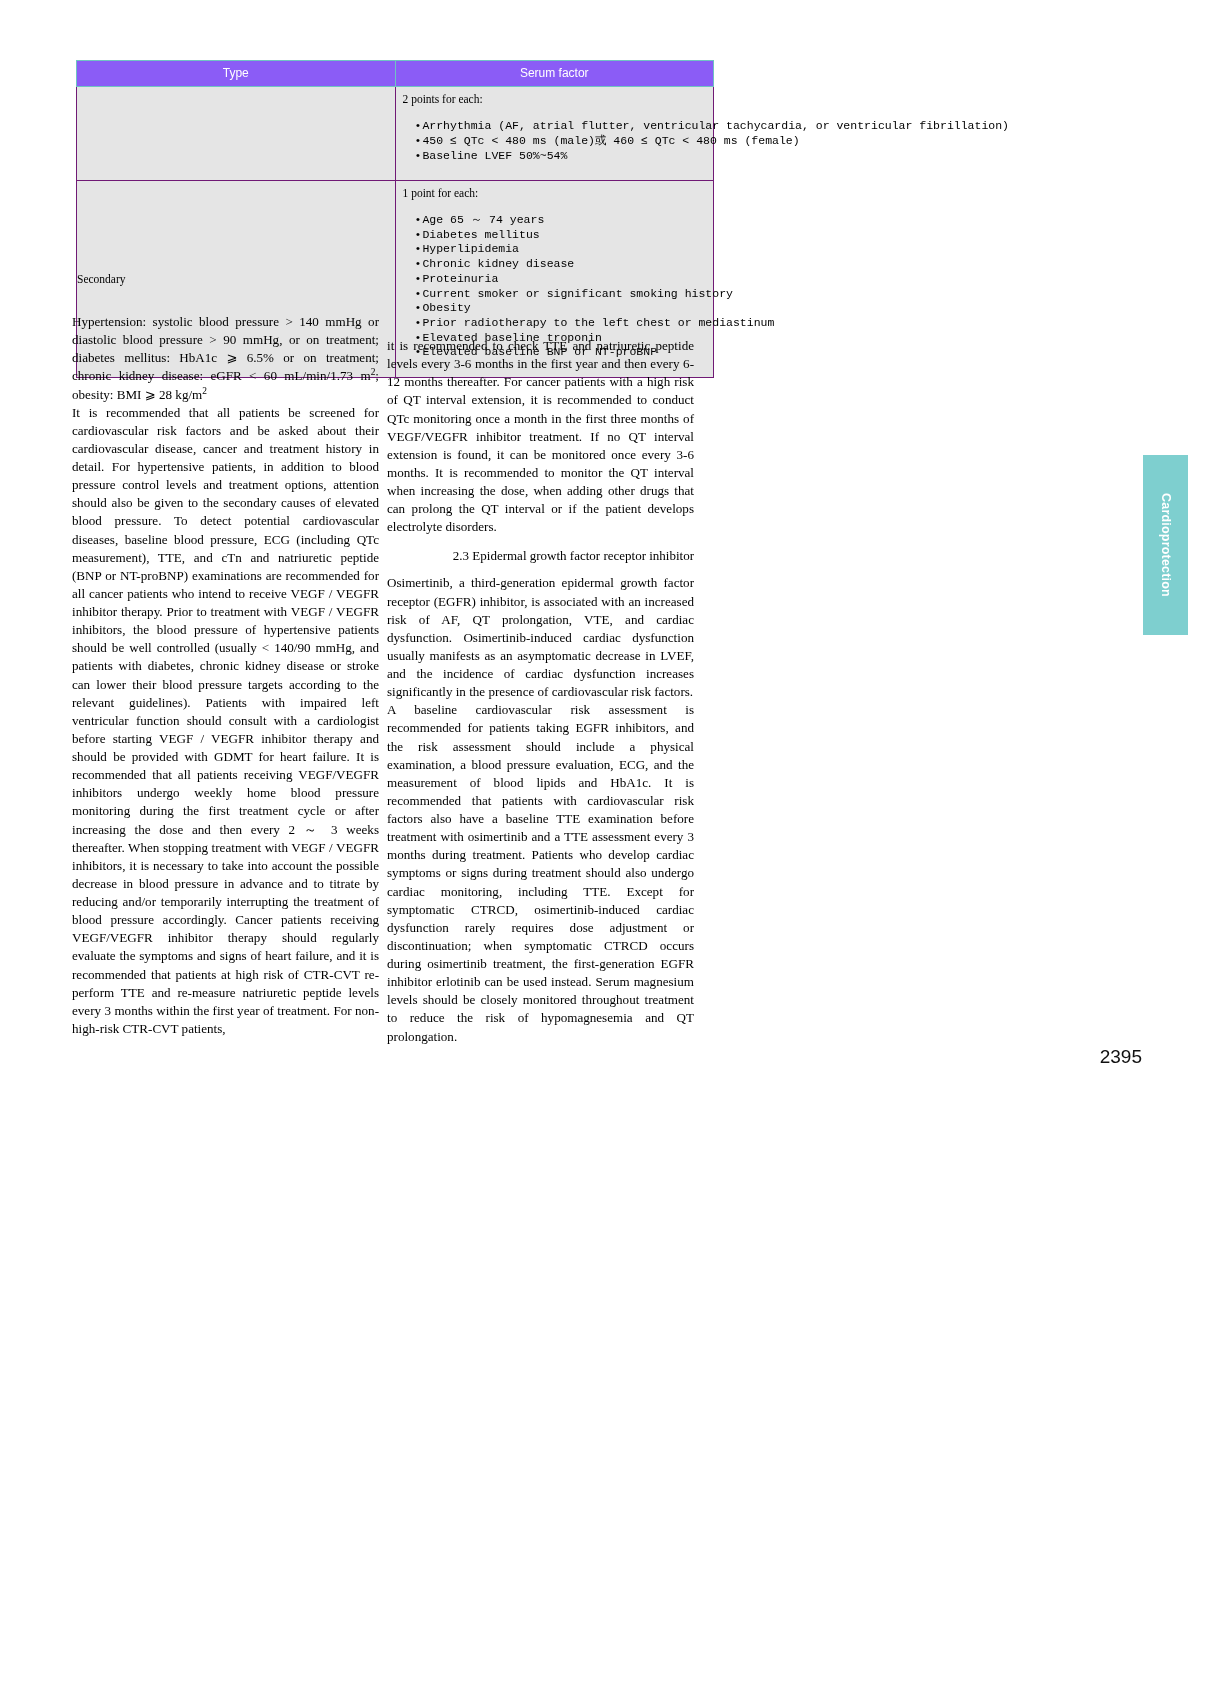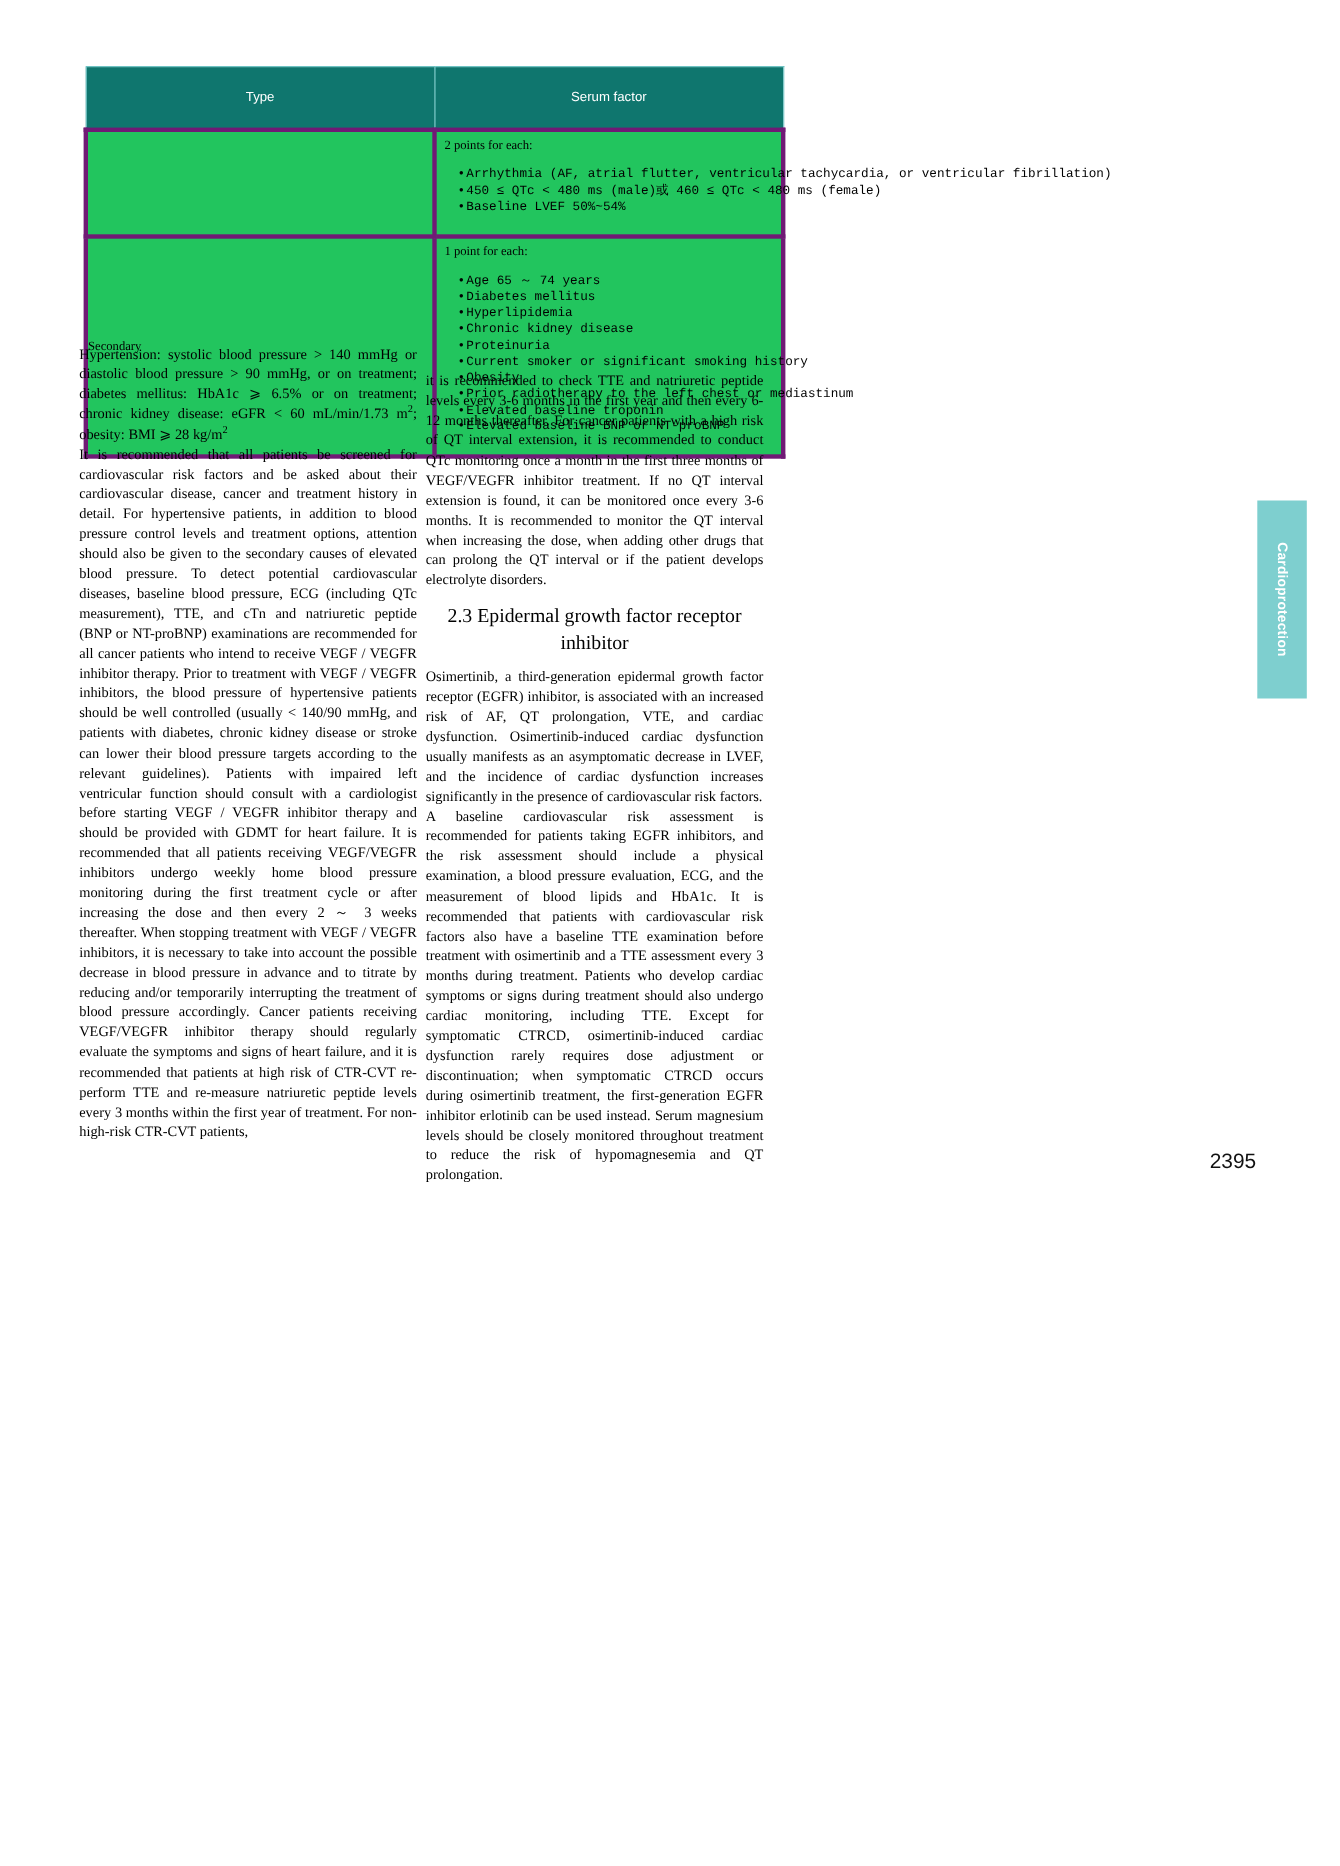--- a/index.html
+++ b/index.html
@@ -26,32 +26,32 @@
     position: absolute;
     left: 76px;
     top: 60px;
     width: 638px;
     border-collapse: collapse;
     font-size: 11.5px;
     line-height: 1.28;
     table-layout: fixed;
   }
   .risk-table th {
-    background: #0f766e;
+    background: #8b5cf6;
     color: #ffffff;
     font-weight: normal;
     font-size: 12px;
     text-align: center;
-    padding: 20px 6px;
+    padding: 5px 6px;
     border: 1px solid #6fc3c3;
     font-family: "Liberation Sans", sans-serif;
   }
   .risk-table td {
-    background: #22c55e;
-    border: 4px solid #701a75;
+    background: #e5e5e5;
+    border: 1px solid #701a75;
     vertical-align: middle;
     padding: 5px 7px;
   }
   .risk-table td.typecell {
     width: 72px;
     text-align: left;
     vertical-align: middle;
     padding-left: 0;
   }
   .risk-table td.factorcell {
@@ -91,22 +91,22 @@
 
   .col p {
     margin: 0;
     text-indent: 0;
   }
   .col p + p { margin-top: 0; }
 
   .section-head {
     margin-top: 11px !important;
     margin-bottom: 9px !important;
-    text-align: center;
-    font-size: 18px;
+    text-align: right;
+    font-size: 13px;
   }
   .after-head { margin-top: 0 !important; }
 
   sup { font-size: 0.72em; vertical-align: super; line-height: 0; }
 
   
   .side-tab {
     position: absolute;
     right: 30px;
     top: 455px;

